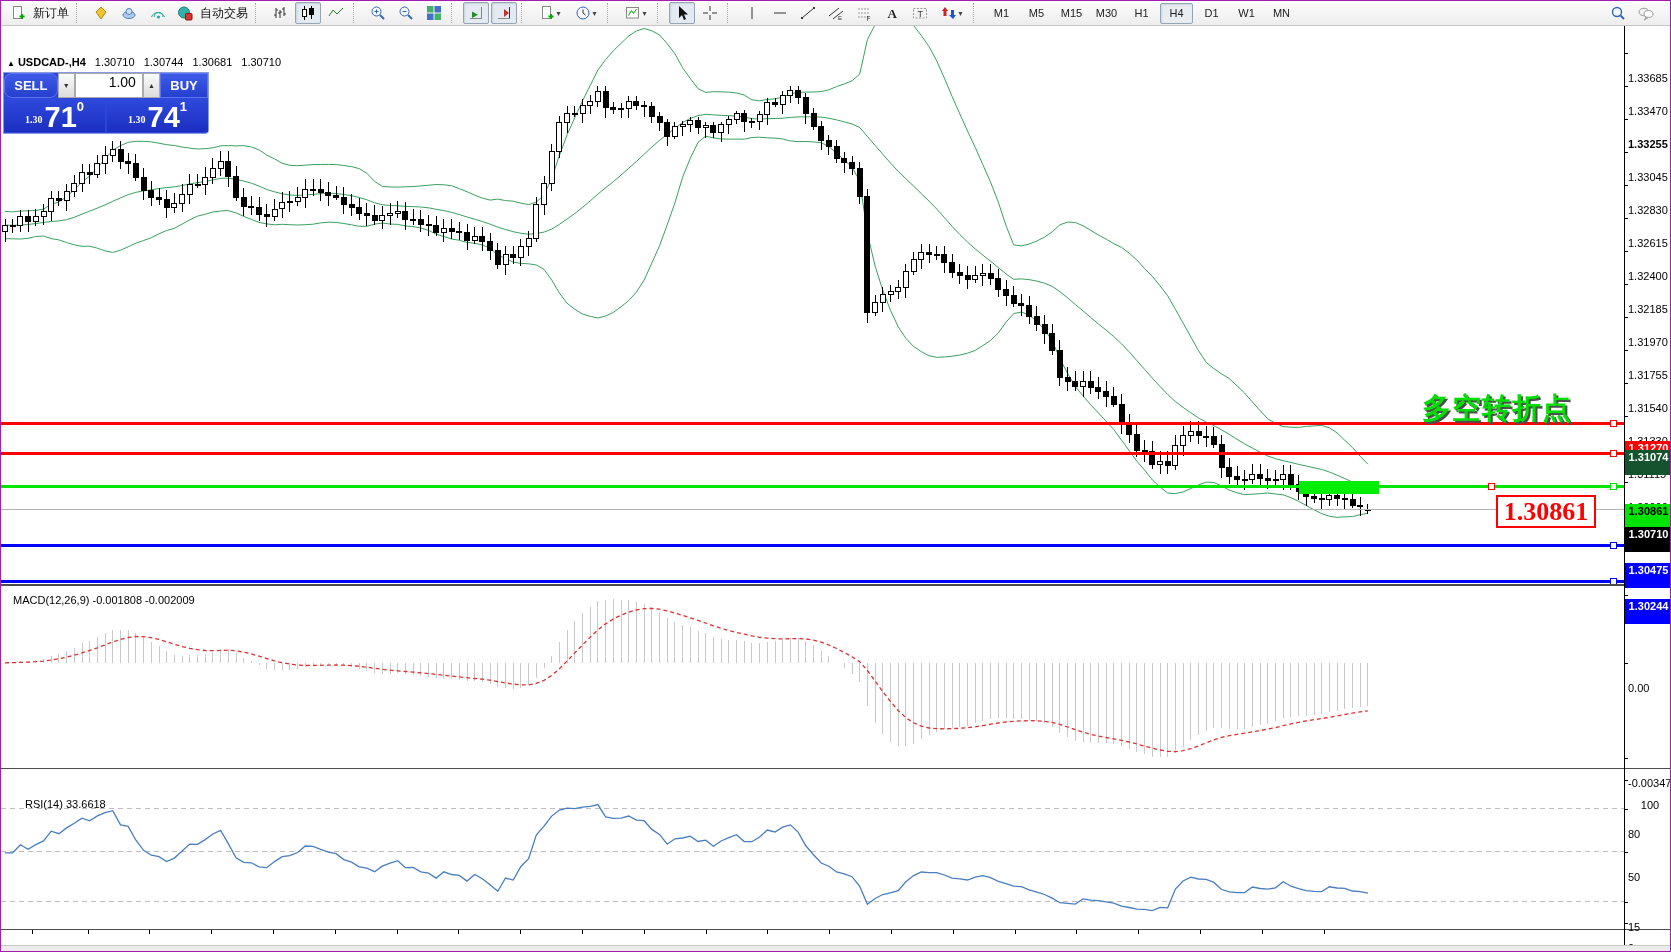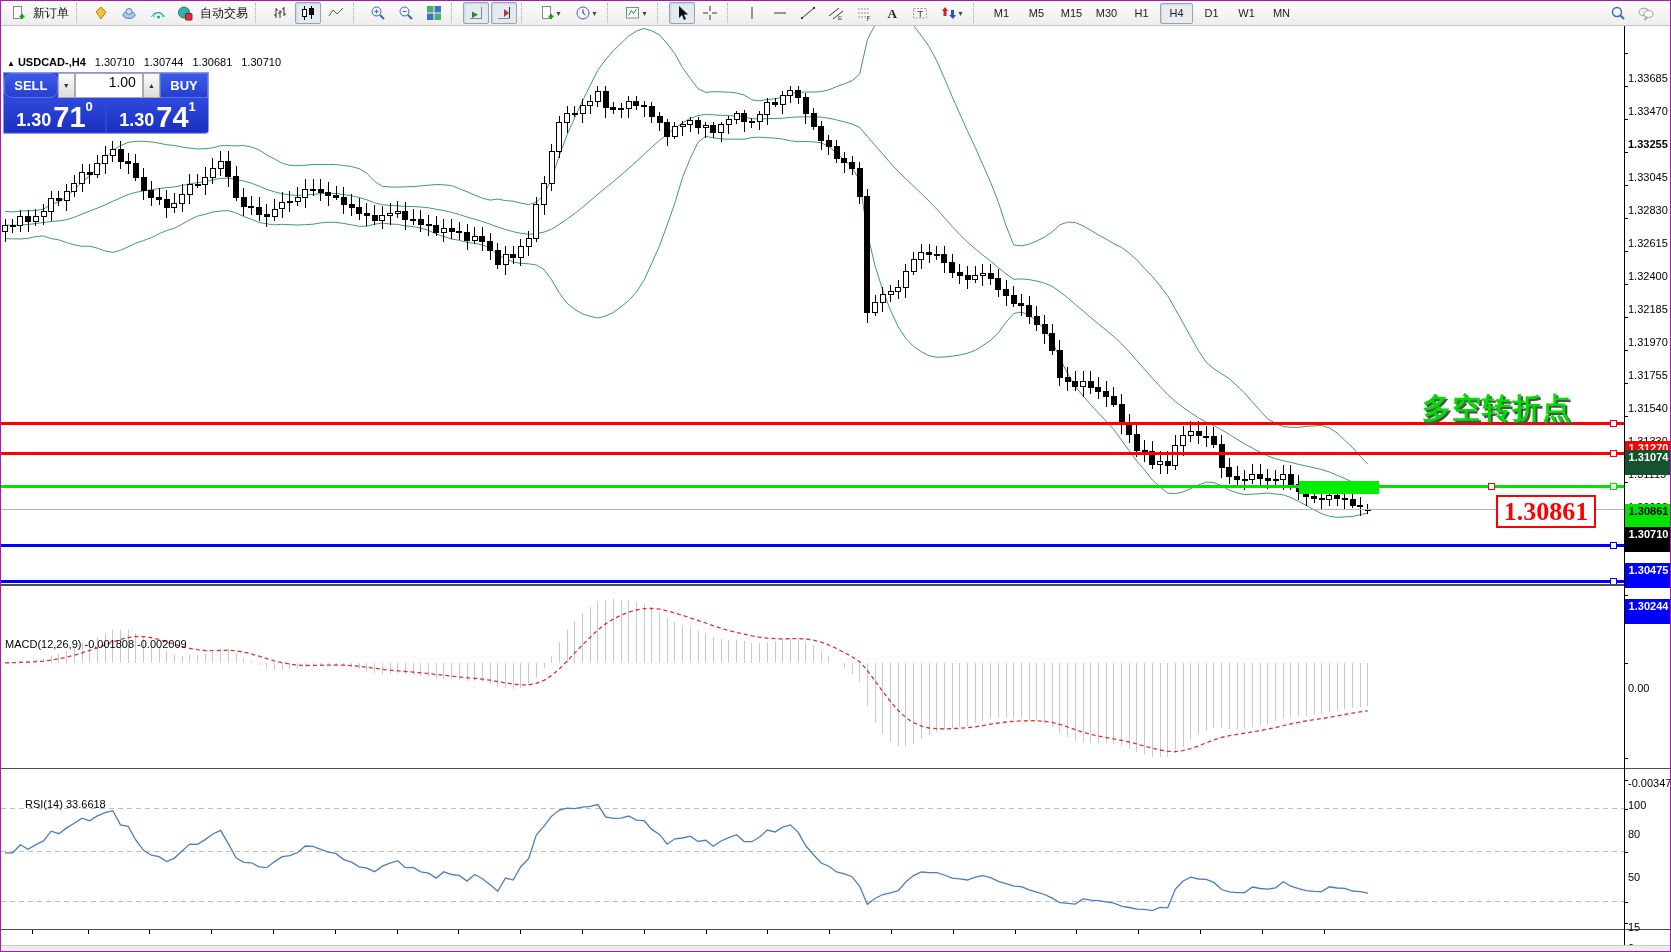--- a/index.html
+++ b/index.html
@@ -46,21 +46,21 @@
   .btn-sell{width:55px;border-radius:8px;}
   .btn-buy{width:49px;}
   .vol-spin{width:16px;background:linear-gradient(#fbfbfb,#dcdcdc);border:1px solid #aaa;color:#333;
        font-size:7px;display:flex;align-items:center;justify-content:center;}
   .vol-input{width:64px;background:#fff;border:1px solid #aaa;font-size:14px;color:#000;
        text-align:right;padding-right:6px;font-family:"Liberation Sans",sans-serif;}
   .ocp-row2{display:flex;height:33px;margin-top:1px;}
   .price-box{flex:1;background:linear-gradient(#2e49dd,#1b2fc0);color:#fff;display:flex;align-items:flex-end;
        justify-content:center;padding-bottom:2px;}
   .price-box.first{margin-right:2px;}
-  .pb-small{font-size:18px;font-weight:bold;margin-right:2px;line-height:20px;}
+  .pb-small{font-size:10px;font-weight:bold;margin-right:2px;line-height:20px;font-family:Liberation Serif, serif;}
   .pb-big{font-size:29px;font-weight:bold;line-height:26px;}
   .pb-sup{font-size:13px;font-weight:bold;align-self:flex-start;line-height:13px;margin-top:1px;}
 </style>
 </head>
 <body>
 
 <div class="app">
 
   <div class="toolbar" id="toolbar">
       <div class="tbtn">
@@ -900,21 +900,21 @@
           <span class="pb-sup">0</span>
         </div>
         <div class="price-box">
           <span class="pb-small">1.30</span>
           <span class="pb-big">74</span>
           <span class="pb-sup">1</span>
         </div>
       </div>
     </div>
 
-    <div class="ind-head" style="top:612px;">
+    <div class="ind-head" style="top:568px;margin-left:8px;">
       <span>MACD(12,26,9)</span>
       <span>-0.001808</span>
       <span>-0.002009</span>
     </div>
     <div class="ind-head" style="top:772px;padding-left:20px;">
       <span>RSI(14)</span>
       <span>33.6618</span>
     </div>
 
     <div class="cn-note" id="cnNote" style="color: rgb(0, 221, 0);">多空转折点</div>
@@ -934,21 +934,21 @@
         <div class="axis-label" style="top:375px;">1.31540</div>
         <div class="axis-label" style="top:408px;">1.31330</div>
         <div class="axis-label" style="top:441px;">1.31115</div>
         <div class="axis-label" style="top:474px;">1.30900</div>
         <div class="axis-label" style="top:507px;">1.30685</div>
         <div class="axis-label" style="top:540px;">1.30470</div>
         <div class="axis-label" style="top:573px;">1.30255</div>
         <div class="axis-label" style="top:587px;">0.002561</div>
         <div class="axis-label" style="top:655px;">0.00</div>
         <div class="axis-label" style="top:750px;">-0.003479</div>
-        <div class="axis-label" style="top:772px;">100</div>
+        <div class="axis-label" style="top:772px;text-align:center;">100</div>
         <div class="axis-label" style="top:801px;">80</div>
         <div class="axis-label" style="top:844px;">50</div>
         <div class="axis-label" style="top:894px;">15</div>
         <div class="axis-label" style="top:915px;">0</div>
         <div class="px-label" style="top:415px;background:#ff0000;color:#ffffff;">1.31270</div>
         <div class="px-label" style="top:424px;background:#14532d;color:#ffffff;">1.31074</div>
         <div class="px-label" style="top:478px;background:#00e400;color:#000000;">1.30861</div>
         <div class="px-label" style="top:537px;background:#0000ff;color:#ffffff;">1.30475</div>
         <div class="px-label" style="top:573px;background:#0000ff;color:#ffffff;">1.30244</div>
         <div class="px-label" style="top:501px;background:#000;color:#fff;">1.30710</div>

